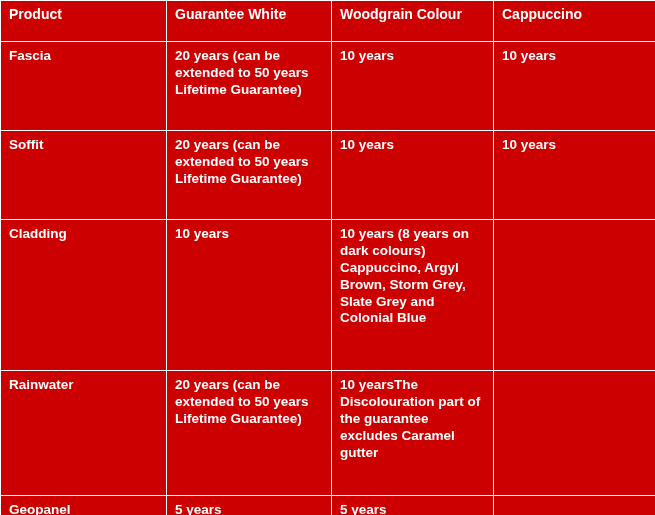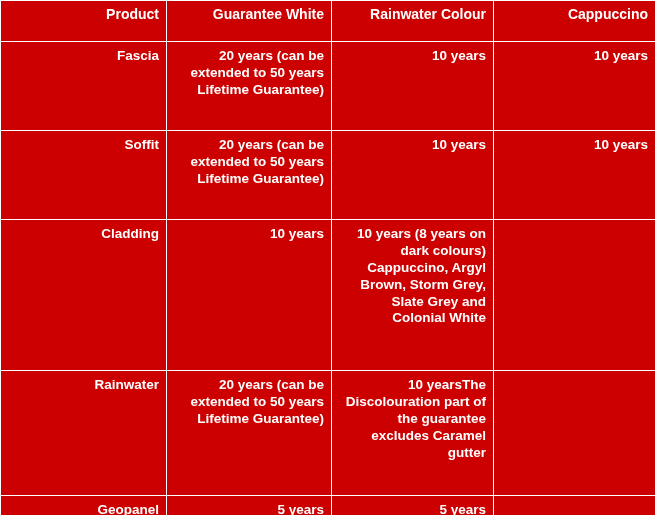--- a/index.html
+++ b/index.html
@@ -31,21 +31,21 @@
   table.guarantee-table col.c3 { width: 162px; }
 
   table.guarantee-table td,
   table.guarantee-table th {
     border: 1px solid #ffffff;
     vertical-align: top;
     padding: 6px 7px 6px 8px;
     color: #ffffff;
     font-size: 13.5px;
     line-height: 1.25;
-    text-align: right;
+    text-align: left;
     font-weight: bold;
   }
   table.guarantee-table thead th {
     font-weight: bold;
     font-size: 14px;
     padding-top: 5px;
     padding-bottom: 9px;
   }
   tr.row-header th { height: 26px; }
   tr.r-fascia td { height: 76px; }
@@ -67,21 +67,21 @@
     <colgroup>
       <col class="c0">
       <col class="c1">
       <col class="c2">
       <col class="c3">
     </colgroup>
     <thead>
       <tr class="row-header">
         <th>Product</th>
         <th>Guarantee White</th>
-        <th>Rainwater Colour</th>
+        <th>Woodgrain Colour</th>
         <th>Cappuccino</th>
       </tr>
     </thead>
     <tbody>
       <tr class="r-fascia">
         <td>Fascia</td>
         <td>20 years (can be extended to 50 years Lifetime Guarantee)</td>
         <td>10 years</td>
         <td>10 years</td>
       </tr>
@@ -90,21 +90,21 @@
         <td>20 years (can be extended to 50 years Lifetime Guarantee)</td>
         <td>10 years</td>
         <td>10 years</td>
       </tr>
       <tr class="r-cladding">
         <td>Cladding</td>
         <td>10 years</td>
         <td>
           <span class="cell-line plain">10 years (8 years on dark colours)</span>
           <span class="cell-line italic">Cappuccino, Argyl Brown, Storm Grey,</span>
-          <span class="cell-line italic">Slate Grey and Colonial White</span>
+          <span class="cell-line italic">Slate Grey and Colonial Blue</span>
         </td>
         <td></td>
       </tr>
       <tr class="r-rainwater">
         <td>Rainwater</td>
         <td>20 years (can be extended to 50 years Lifetime Guarantee)</td>
         <td>10 yearsThe Discolouration part of the guarantee excludes Caramel gutter</td>
         <td></td>
       </tr>
       <tr class="r-geopanel">

